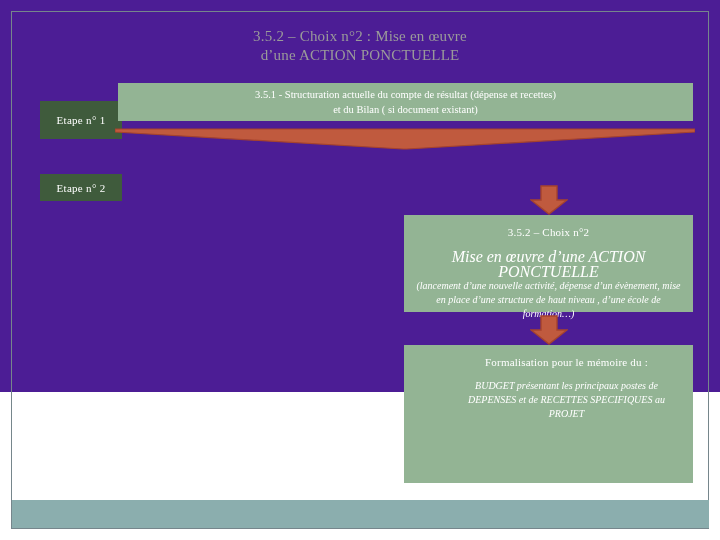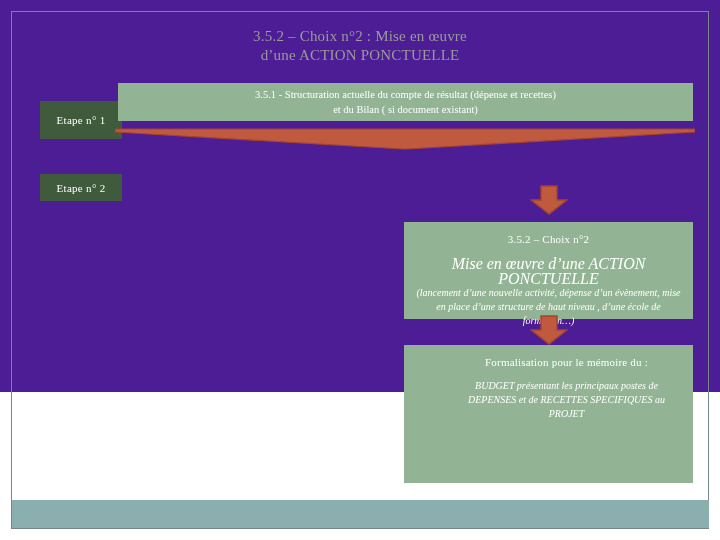--- a/index.html
+++ b/index.html
@@ -113,21 +113,21 @@
     position: absolute;
     left: 404px;
     width: 289px;
     background: #93b494;
     color: #ffffff;
     box-sizing: border-box;
     text-align: center;
     padding: 9px 12px;
   }
   .panel.mid {
-    top: 222px;
+    top: 215px;
     height: 97px;
   }
   .panel.bottom {
     top: 345px;
     height: 138px;
     padding-left: 48px;
   }
   .p-head {
     font-size: 11px;
     line-height: 16px;

